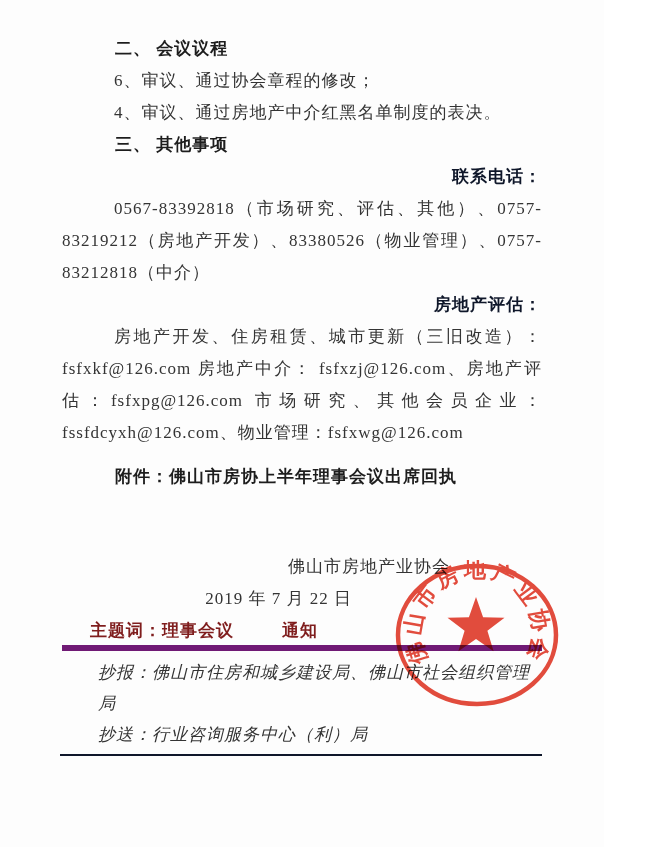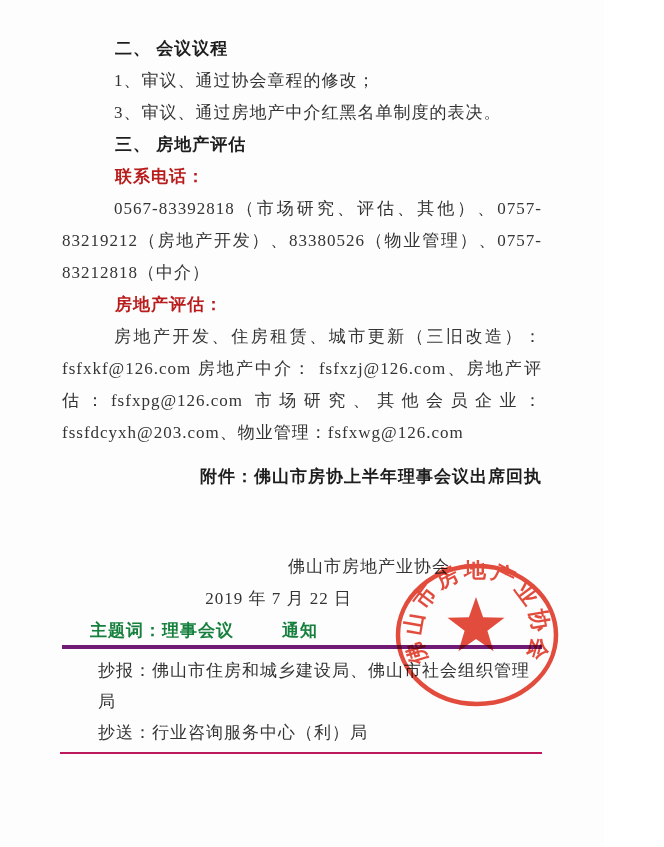--- a/index.html
+++ b/index.html
@@ -13,65 +13,65 @@
   }
   .content {
     position:absolute;
     left:62px; top:33px; right:62px;
   }
   .content p { margin:0; font-size:17px; line-height:32px; letter-spacing:1px; }
   .heading { font-weight:bold; color:#1d1d1d; text-indent:53px; }
   .item { text-indent:52px; }
   .item:first-of-type { margin-top:6px; }
   .para { text-indent:52px; text-align:justify; }
-  .label { font-weight:bold; color:#b91c1c; text-indent:53px; }
-  .attachment { font-weight:bold; color:#1d1d1d; text-indent:53px; margin-top:12px !important;text-align:right; }
+  .label { font-weight:bold; color:#0f172a; text-indent:53px;text-align:right; }
+  .attachment { font-weight:bold; color:#1d1d1d; text-indent:53px; margin-top:12px !important; }
   .signature { margin-top:58px; }
   .sig-org { text-align:right; padding-right:92px; }
   .sig-date { text-align:center; padding-right:47px; }
   .footer { margin-top:6px; }
   .subject-row {
-    border-bottom:4px solid #701a75;
+    border-bottom:6px solid #701a75;
     padding-bottom:4px;
     margin-left:-2px;
     line-height:20px !important;
-    font-weight:bold; color:#15803d;
+    font-weight:bold; color:#7f1d1d;
     padding-left:28px;
   }
   .subject-type { margin-left:48px; }
-  .copy-block { border-bottom:2px solid #be185d; margin-left:-2px; padding:6px 0 4px 0; }
+  .copy-block { border-bottom:2px solid #0f172a; margin-left:-2px; padding:6px 0 4px 0;font-style:italic; }
   .copy-line { padding-left:38px; line-height:31px !important; }
   .stamp {
     position:absolute;
     left:391px; top:560px;
     width:172px; height:152px;
     opacity:0.88;
     mix-blend-mode:multiply;
     pointer-events:none;
   }
 </style>
 </head>
 <body>
 
 <div class="page">
   <div class="content">
 
     <p class="heading">二、 会议议程</p>
 
-    <p class="item">1、审议、通过协会章程的修改；</p>
-    <p class="item">3、审议、通过房地产中介红黑名单制度的表决。</p>
+    <p class="item">6、审议、通过协会章程的修改；</p>
+    <p class="item">4、审议、通过房地产中介红黑名单制度的表决。</p>
 
-    <p class="heading">三、 房地产评估</p>
+    <p class="heading">三、 其他事项</p>
 
 
     <p class="label">联系电话：</p>
     <p class="para">0567-83392818（市场研究、评估、其他）、0757-83219212（房地产开发）、83380526（物业管理）、0757-83212818（中介）</p>
 
     <p class="label">房地产评估：</p>
-    <p class="para">房地产开发、住房租赁、城市更新（三旧改造）：fsfxkf@126.com 房地产中介： fsfxzj@126.com、房地产评估：fsfxpg@126.com 市场研究、其他会员企业：fssfdcyxh@203.com、物业管理：fsfxwg@126.com</p>
+    <p class="para">房地产开发、住房租赁、城市更新（三旧改造）：fsfxkf@126.com 房地产中介： fsfxzj@126.com、房地产评估：fsfxpg@126.com 市场研究、其他会员企业：fssfdcyxh@126.com、物业管理：fsfxwg@126.com</p>
 
     <p class="attachment">附件：佛山市房协上半年理事会议出席回执</p>
 
     <div class="signature">
       <p class="sig-org">佛山市房地产业协会</p>
       <p class="sig-date">2019 年 7 月 22 日</p>
     </div>
 
     <div class="footer">
       <p class="subject-row"><span>主题词：理事会议</span><span class="subject-type">通知</span></p>

